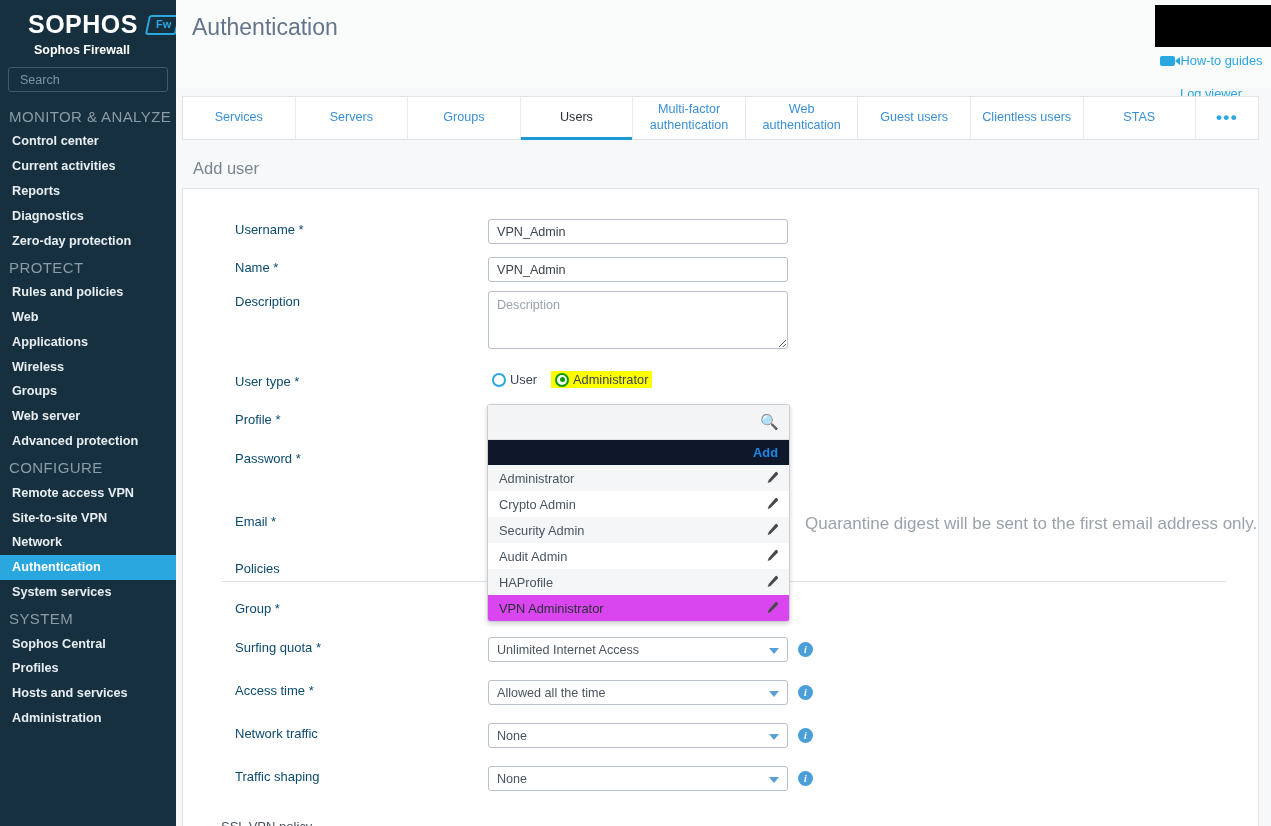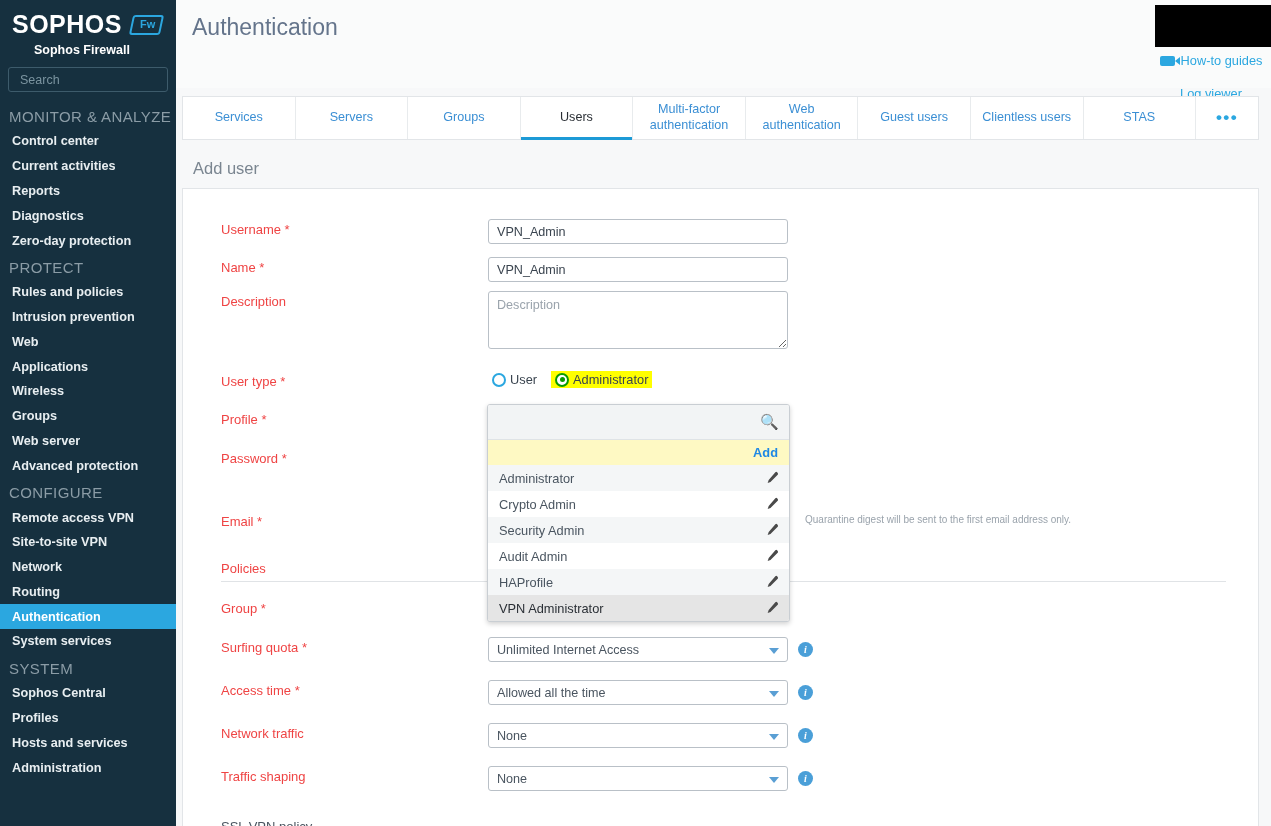--- a/index.html
+++ b/index.html
@@ -18,21 +18,21 @@
 
   
   #sidebar {
     position: absolute; left: 0; top: 0;
     width: 176px; height: 826px;
     background: #16303f;
     color: #ffffff;
     overflow: hidden;
   }
   .brand {
-    padding: 12px 0 6px 12px;
+    padding: 12px 0 6px 28px;
     display: flex; align-items: center;
   }
   .brand-word {
     font-size: 25px;
     font-weight: bold;
     letter-spacing: 0.5px;
     color: #ffffff;
     line-height: 1;
   }
   .brand-fw {
@@ -196,23 +196,23 @@
     overflow: hidden;
   }
 
   .form-row {
     position: absolute;
     left: 0; width: 1077px;
     height: 38px;
   }
   .f-label {
     position: absolute;
-    left: 38px; top: 3px;
+    left: 52px; top: 3px;
     font-size: 13px;
-    color: #ef4444;
+    color: #0c4a6e;
     white-space: nowrap;
   }
   .f-ctrl {
     position: absolute;
     left: 305px;
   }
   .txtinput {
     width: 300px; height: 25px;
     border: 1px solid #b9c0c7;
     border-radius: 3px;
@@ -287,21 +287,21 @@
     left: 2.5px; top: 2.5px;
     width: 5px; height: 5px;
     border-radius: 50%;
     background: #0a9a00;
   }
   .radio-lbl { font-size: 12.8px; color: #3a444f; }
 
   .helper-text {
     position: absolute;
     left: 622px; top: 3px;
-    font-size: 10px;
+    font-size: 17px;
     color: #9aa3ac;
     white-space: nowrap;
   }
 
   
   .sec-divider {
     position: absolute;
     left: 38px;
     width: 1005px;
     border-top: 1px solid #e0e3e6;
@@ -335,34 +335,34 @@
     font-family: "Liberation Sans", sans-serif;
   }
   .dd-search-ico { color: #a6adb4; font-size: 15px; }
   .dd-add {
     height: 25px;
     display: flex; align-items: center; justify-content: flex-end;
     padding-right: 11px;
     font-size: 12.8px;
     color: #1e88e5;
     font-weight: bold;
-    background: #fef9c3;
+    background: #0f172a;
     cursor: pointer;
   }
   .dd-item {
     height: 26px;
     display: flex; align-items: center;
     justify-content: space-between;
     padding: 0 10px 0 11px;
     font-size: 12.8px;
     color: #4a5560;
     cursor: pointer;
   }
   .dd-item.odd { background: #f4f6f7; }
-  .dd-item.hl { background: #e5e5e5; color: #2a2f35; }
+  .dd-item.hl { background: #d946ef; color: #2a2f35; }
   .pencil {
     width: 15px; height: 15px;
     display: inline-block;
     position: relative;
   }
 
   
   .cut-label {
     position: absolute;
     left: 38px;
@@ -389,32 +389,30 @@
 
     <div id="nav-groups">
         <div class="nav-group-title">MONITOR &amp; ANALYZE</div>
         <div class="nav-item">Control center</div>
         <div class="nav-item">Current activities</div>
         <div class="nav-item">Reports</div>
         <div class="nav-item">Diagnostics</div>
         <div class="nav-item">Zero-day protection</div>
         <div class="nav-group-title">PROTECT</div>
         <div class="nav-item">Rules and policies</div>
-        <div class="nav-item">Intrusion prevention</div>
         <div class="nav-item">Web</div>
         <div class="nav-item">Applications</div>
         <div class="nav-item">Wireless</div>
         <div class="nav-item">Groups</div>
         <div class="nav-item">Web server</div>
         <div class="nav-item">Advanced protection</div>
         <div class="nav-group-title">CONFIGURE</div>
         <div class="nav-item">Remote access VPN</div>
         <div class="nav-item">Site-to-site VPN</div>
         <div class="nav-item">Network</div>
-        <div class="nav-item">Routing</div>
         <div class="nav-item active">Authentication</div>
         <div class="nav-item">System services</div>
         <div class="nav-group-title">SYSTEM</div>
         <div class="nav-item">Sophos Central</div>
         <div class="nav-item">Profiles</div>
         <div class="nav-item">Hosts and services</div>
         <div class="nav-item">Administration</div>
       </div>
   </div>
 

